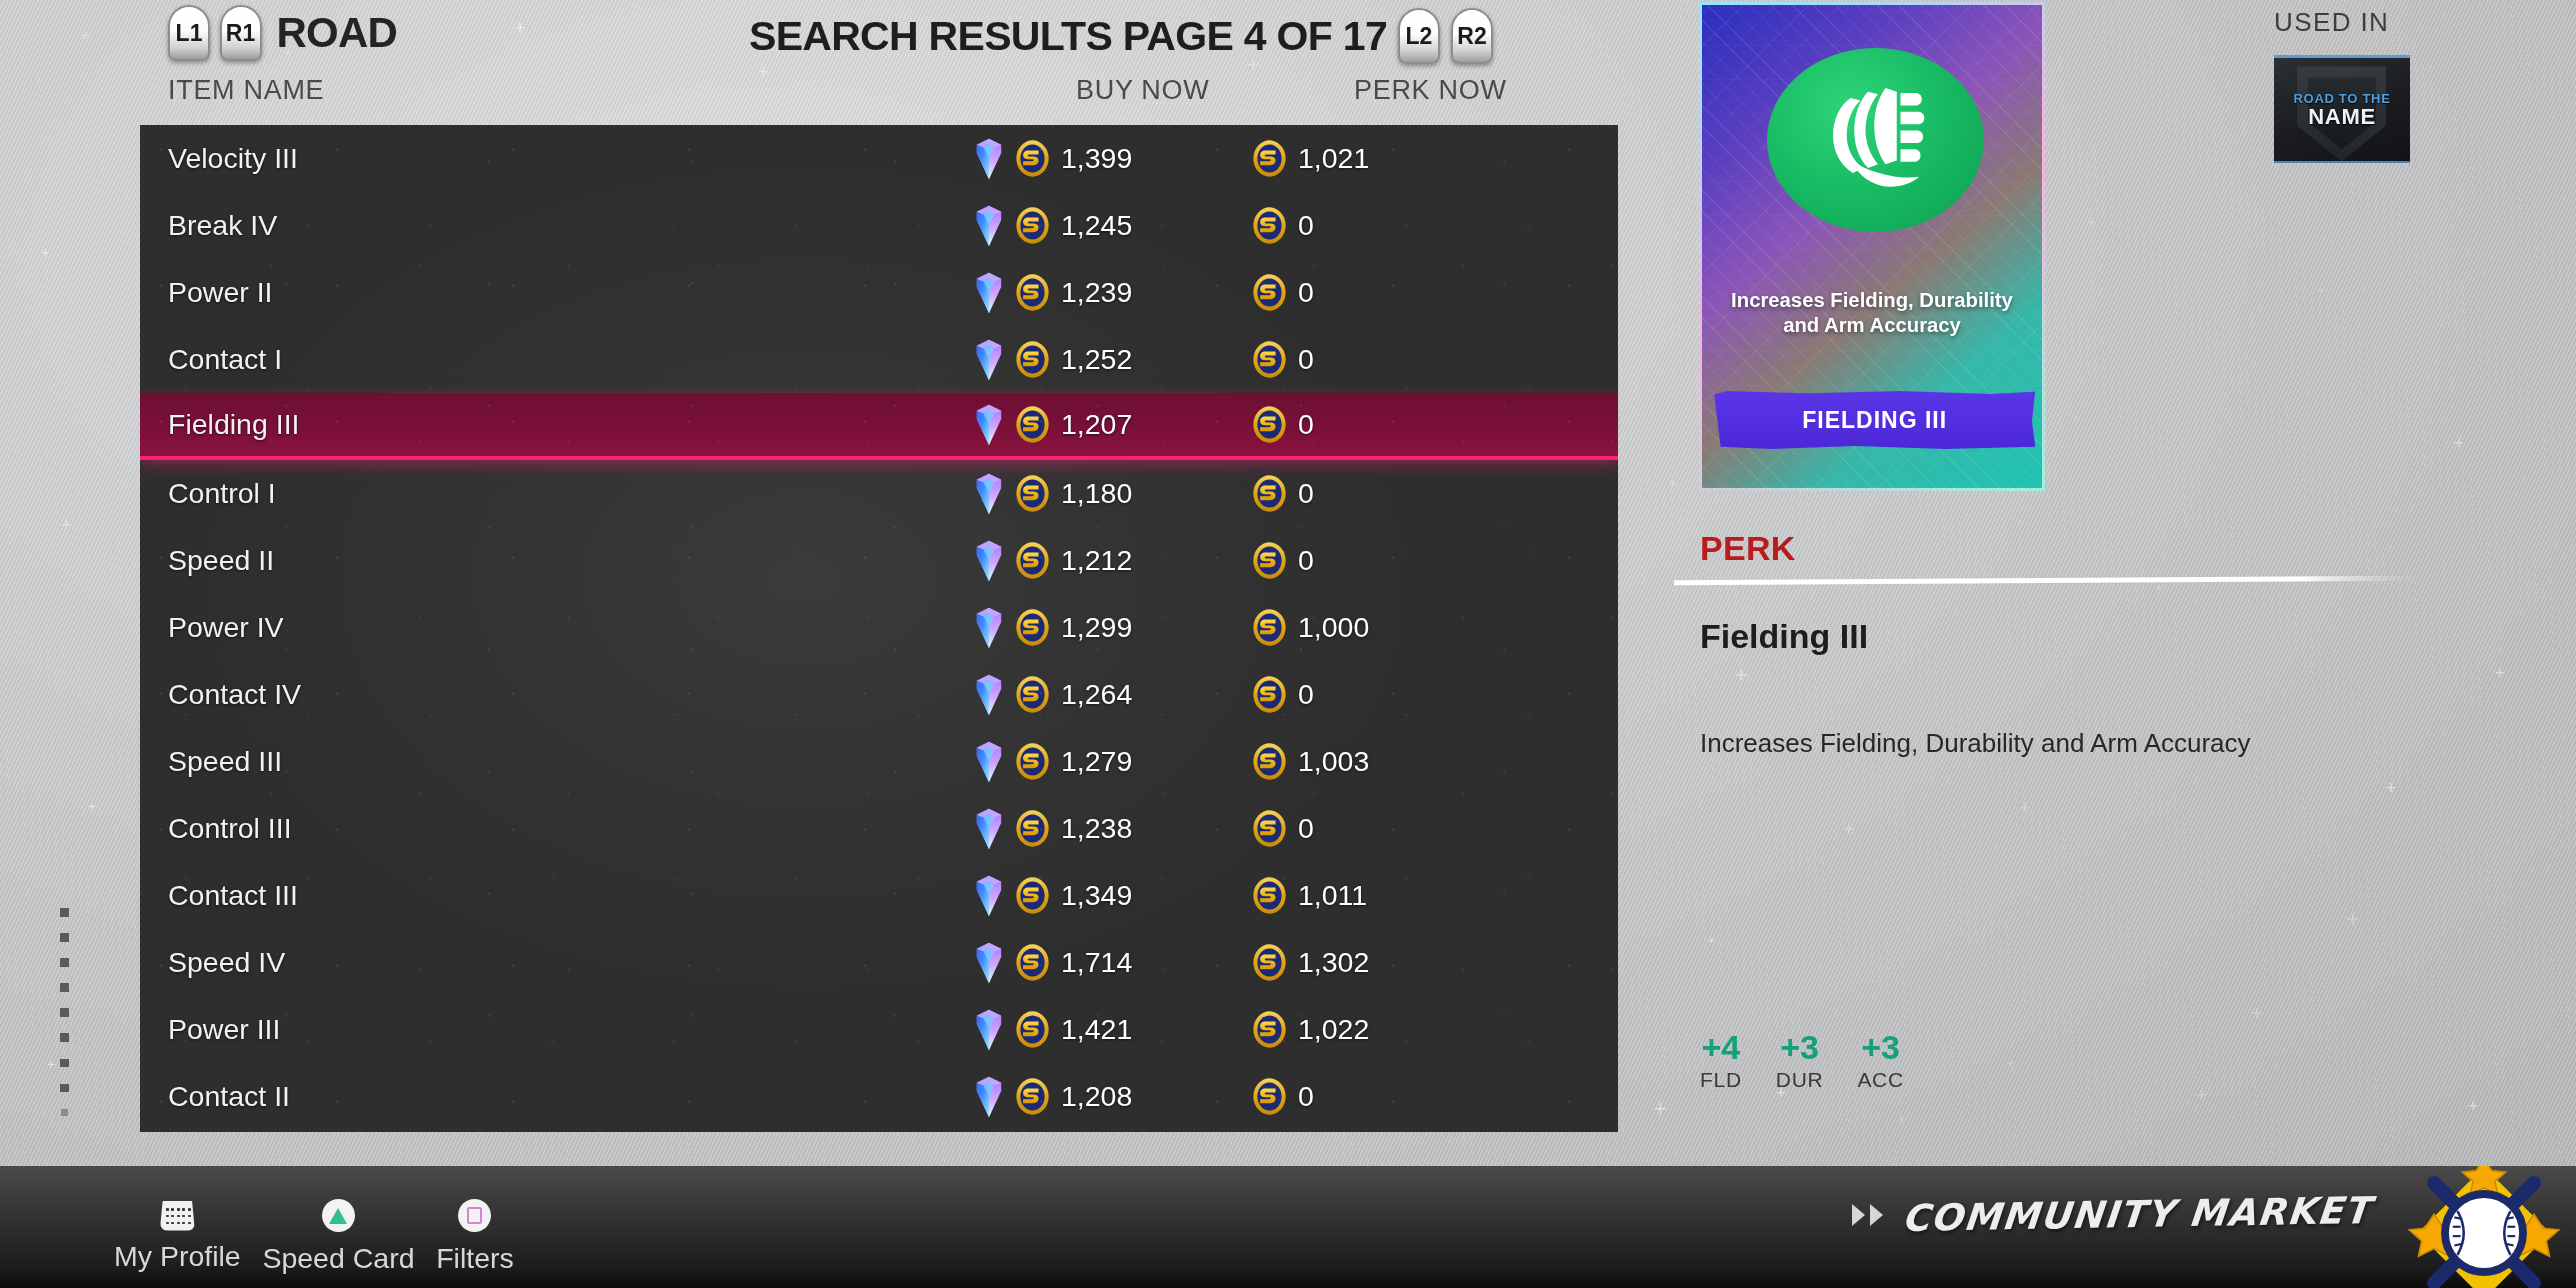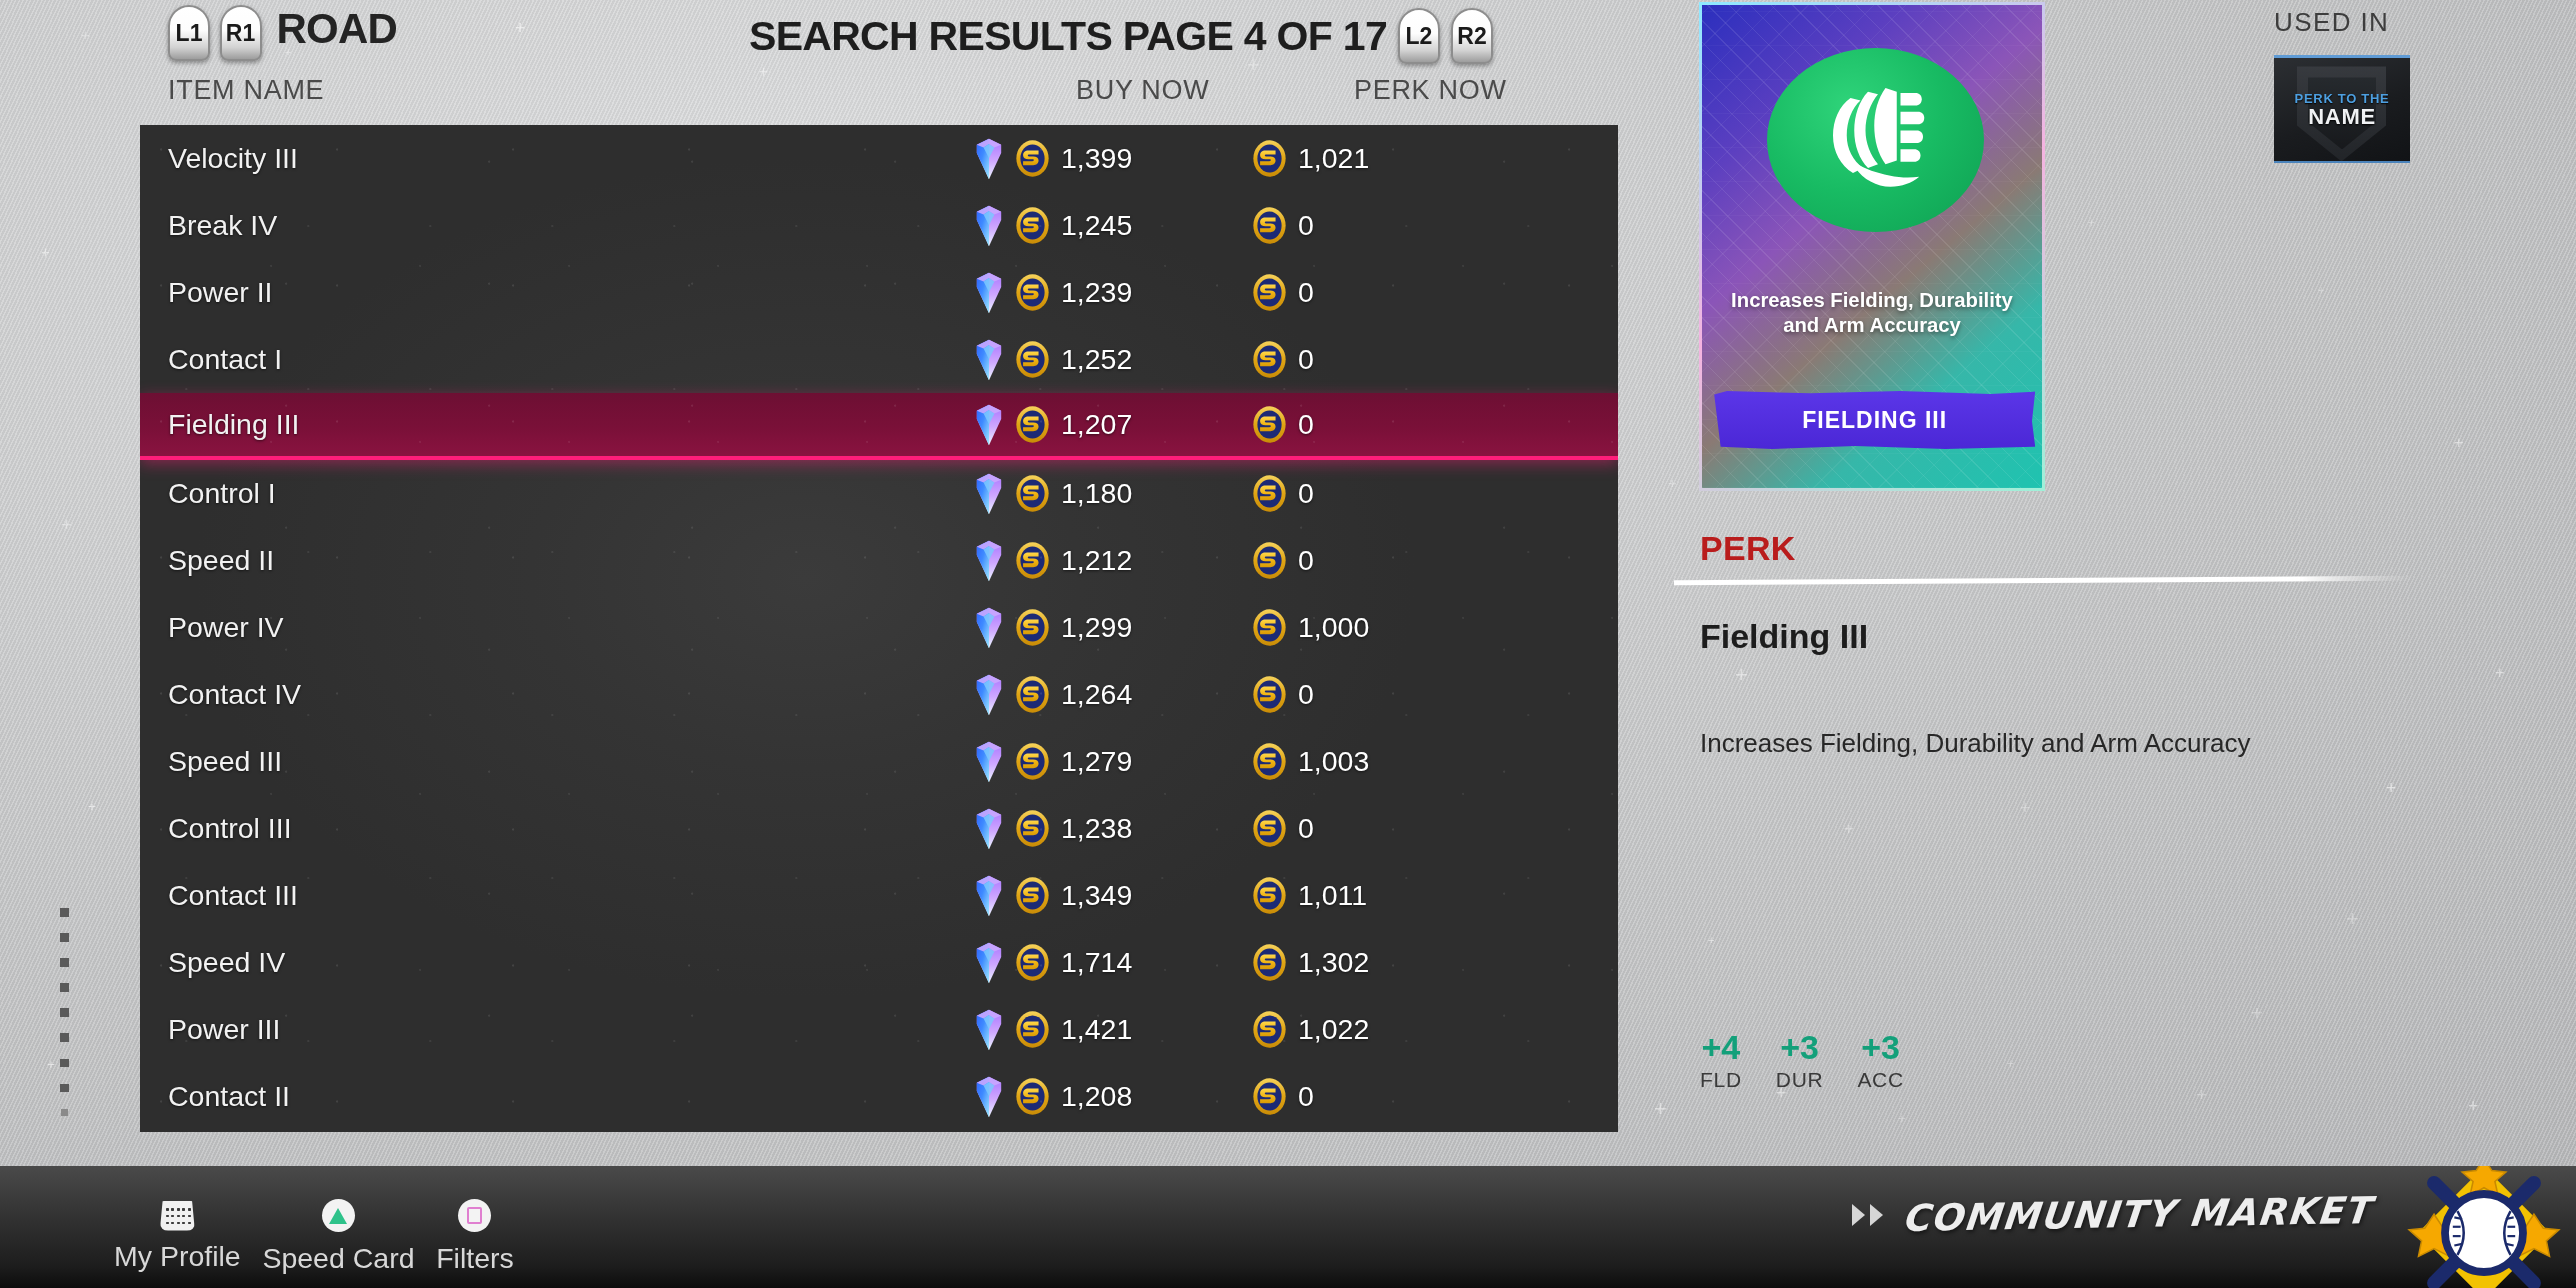--- a/index.html
+++ b/index.html
@@ -14,21 +14,21 @@
     position:absolute; inset:0;
     background:
       repeating-linear-gradient(115deg, rgba(255,255,255,.16) 0 1.4px, rgba(0,0,0,.035) 1.4px 3.4px),
       radial-gradient(ellipse at 30% 20%, #dddedf 0%, #c4c5c6 55%, #b4b5b7 100%);
   }
   #bg-sparkles{ position:absolute; inset:0; pointer-events:none; }
   .spk{ position:absolute; color:#fff; opacity:.55; font-size:17.6px; line-height:1; }
 
   
   #header{ position:absolute; left:0; top:0; width:2576px; height:75px; }
-  #perks-group{ position:absolute; left:168px; top:5.4px; display:flex; align-items:flex-start; gap:9.5px; }
+  #perks-group{ position:absolute; left:168px; top:5.4px; display:flex; align-items:center; gap:9.5px; }
   .bumper{
     width:42px; height:56px; border-radius:21px 21px 8.1px 8.1px;
     background:linear-gradient(#ffffff 0%,#fdfdfd 45%,#d2d2d2 78%,#9d9d9d 100%);
     border:2.7px solid #8d8d8d;
     display:flex; align-items:center; justify-content:center;
     font-size:23px; font-weight:bold; color:#1b1b1b;
     box-shadow:0 2px 4.1px rgba(0,0,0,.35);
   }
   #perks-title{ font-size:42px; font-weight:bold; color:#242424; letter-spacing:-0.7px; margin-left:5.4px; }
   #search-title-group{ position:absolute; left:729px; top:8.1px; display:flex; align-items:center; gap:11px;margin-left:20px; }
@@ -1265,21 +1265,21 @@
     <div class="sdot"></div>
     <div class="sdot"></div>
     <div class="sdot last"></div>
   </div>
 
 <div id="used-in-block">
   <div id="used-in-label">USED IN</div>
   <div id="used-in-tile">
     <div id="rtts-shield"></div>
     <div id="rtts-shield2"></div>
-    <div id="rtts-line1">PERK TO THE</div>
+    <div id="rtts-line1">ROAD TO THE</div>
     <div id="rtts-line2">NAME</div>
   </div>
 </div>
 
 <div id="item-card">
   <div id="card-circuit"></div>
   <div id="glove-circle">
     <svg width="129" height="115" viewBox="0 0 100 92" aria-hidden="true">
       <g fill="#ffffff">
         <path d="M30 12c-9 6-14 18-14 30 0 13 6 24 16 30l8-4c-8-6-13-15-13-26 0-11 4-22 11-28z"></path>

